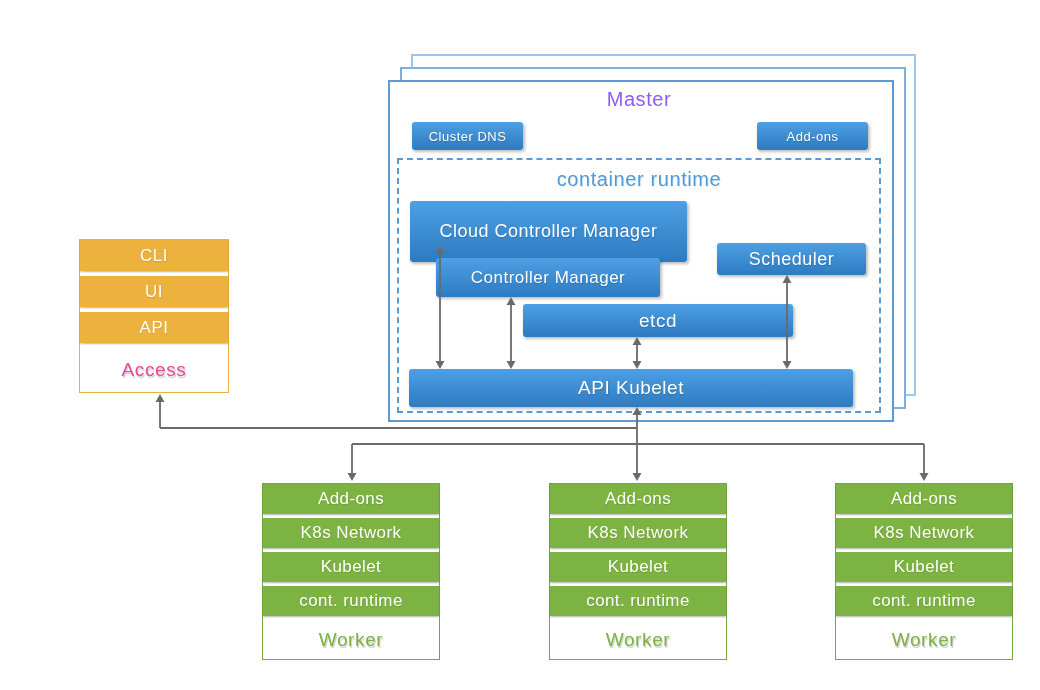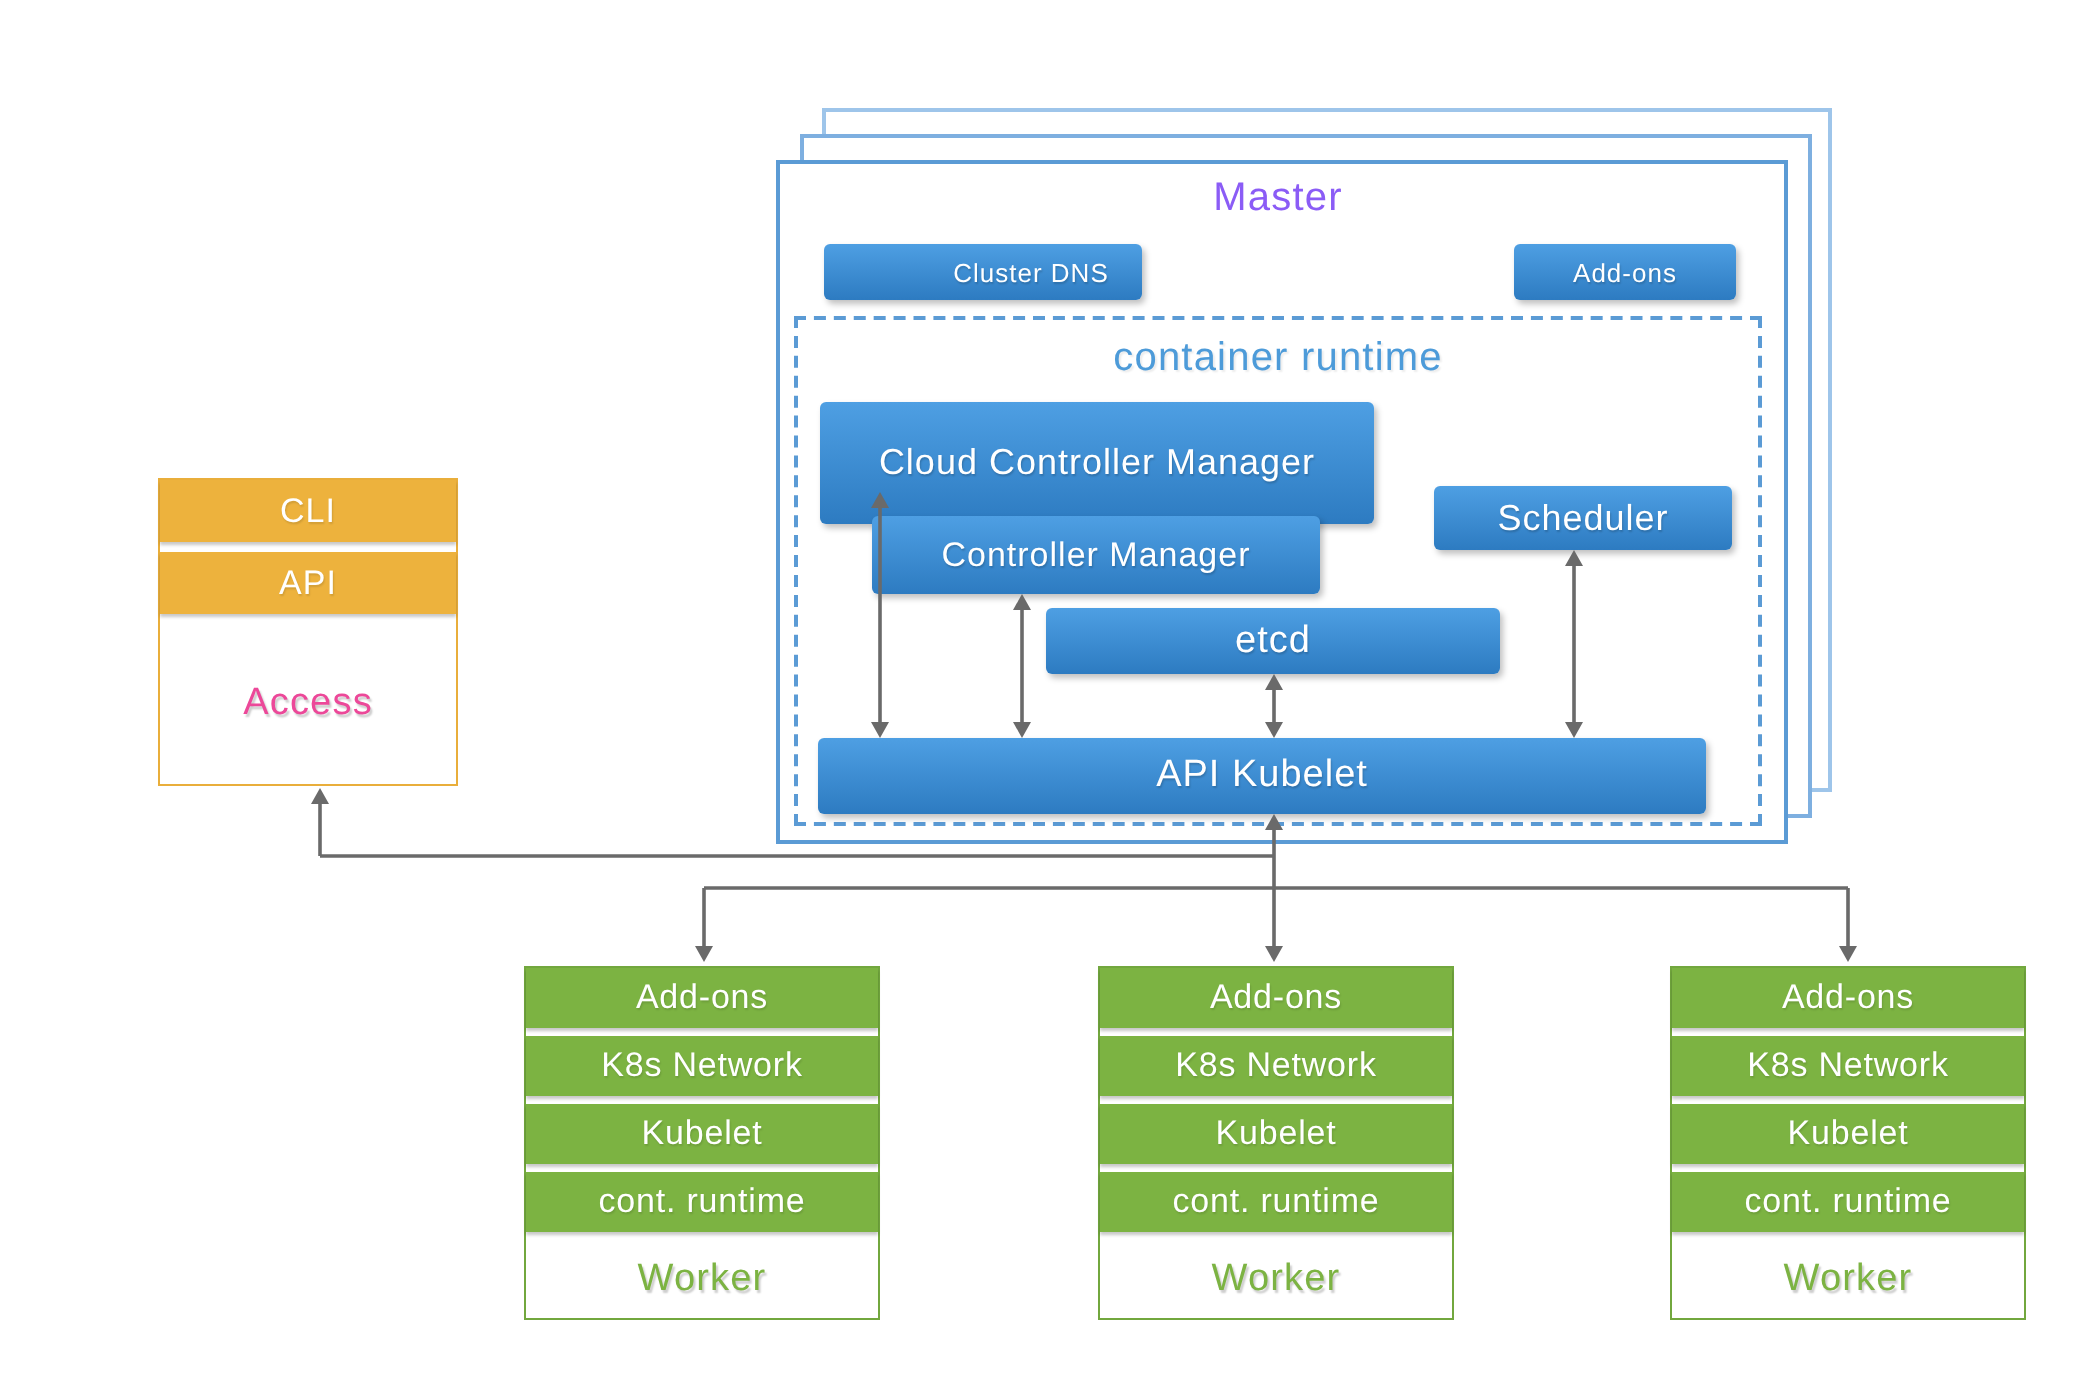--- a/index.html
+++ b/index.html
@@ -25,26 +25,26 @@
     font-size:20px;letter-spacing:0.6px;color:#4d9bd9;text-shadow:1px 1px 1px rgba(0,0,0,0.08);
   }
   
   .bluebox{
     position:absolute;display:flex;align-items:center;justify-content:center;
     background:linear-gradient(180deg,#4e9fe3 0%,#2d7bc1 100%);
     color:#ffffff;border-radius:3px;letter-spacing:0.5px;
     box-shadow:1.5px 2px 3px rgba(0,0,0,0.25);
     text-shadow:0.5px 1px 1px rgba(0,0,0,0.18);
   }
-  .b-clusterdns{left:412px;top:122px;width:111px;height:28px;font-size:13px;padding-left:48px;}
+  .b-clusterdns{left:412px;top:122px;width:111px;height:28px;font-size:13px;}
   .b-addons   {left:757px;top:122px;width:111px;height:28px;font-size:13px;}
   .b-ccm      {left:410px;top:201px;width:277px;height:61px;font-size:18px;}
   .b-cm       {left:436px;top:258px;width:224px;height:39px;font-size:17px;}
   .b-sched    {left:717px;top:243px;width:149px;height:32px;font-size:18px;}
-  .b-etcd     {left:523px;top:304px;width:227px;height:33px;font-size:19px;}
+  .b-etcd     {left:523px;top:304px;width:270px;height:33px;font-size:19px;}
   .b-api      {left:409px;top:369px;width:444px;height:38px;font-size:19px;}
   
   .stack{
     position:absolute;display:flex;flex-direction:column;box-sizing:border-box;background:#fff;
   }
   .access-stack{left:79px;top:239px;width:150px;height:154px;border:1px solid #e9ae3b;gap:5px;}
   .o-row{
     flex:0 0 31px;background:#edb23d;color:#fff;display:flex;align-items:center;justify-content:center;
     font-size:17px;letter-spacing:0.5px;box-shadow:0 1.5px 1.5px rgba(0,0,0,0.22);
     text-shadow:0.5px 1px 1px rgba(0,0,0,0.12);
@@ -84,20 +84,21 @@
   <div class="cr-label">container runtime</div>
 
   <div class="bluebox b-ccm">Cloud Controller Manager</div>
   <div class="bluebox b-cm">Controller Manager</div>
   <div class="bluebox b-sched">Scheduler</div>
   <div class="bluebox b-etcd">etcd</div>
   <div class="bluebox b-api">API Kubelet</div>
 
   <div class="stack access-stack">
     <div class="o-row">CLI</div>
+    <div class="o-row">UI</div>
     <div class="o-row">API</div>
     <div class="stack-label orange-label">Access</div>
   </div>
 
   <div class="stack worker-stack w1">
     <div class="g-row">Add-ons</div>
     <div class="g-row">K8s Network</div>
     <div class="g-row">Kubelet</div>
     <div class="g-row">cont. runtime</div>
     <div class="stack-label green-label">Worker</div>

